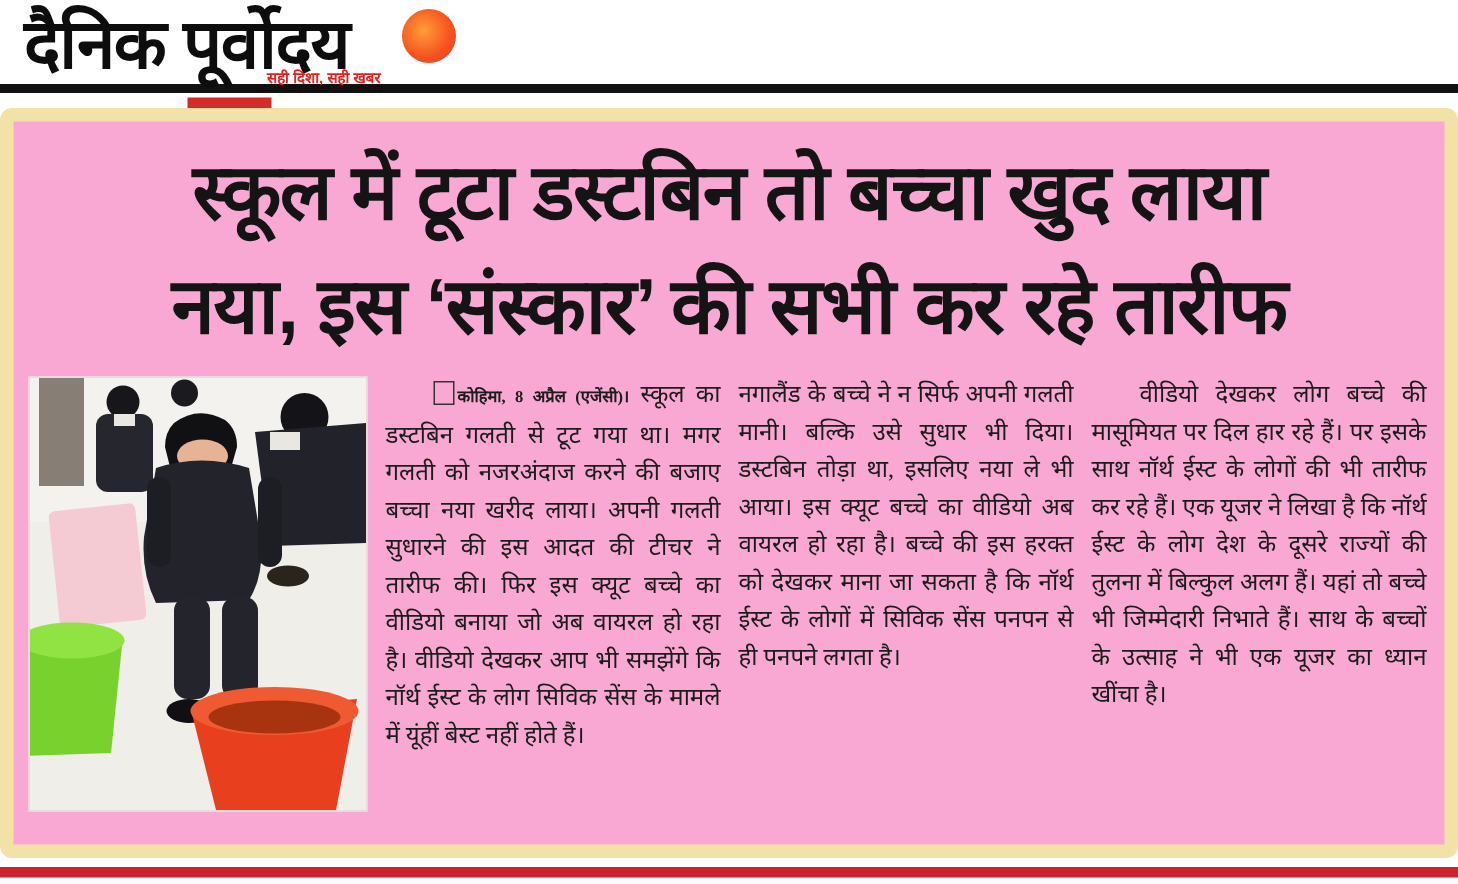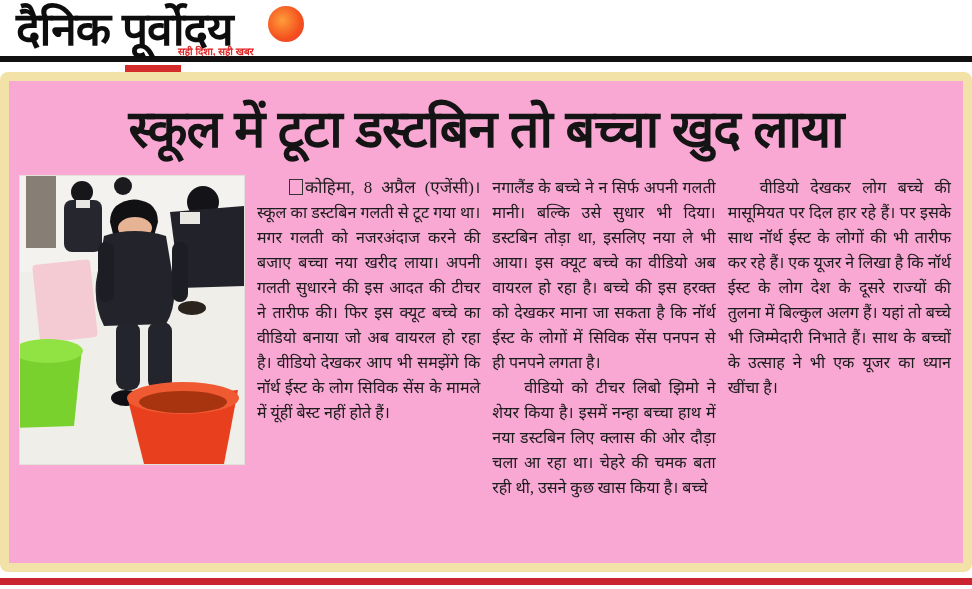--- a/index.html
+++ b/index.html
@@ -24,21 +24,21 @@
   .headline{margin:10px 8px 0 8px;text-align:center;color:#141414;
             font-family:"Liberation Sans",sans-serif;font-weight:800;
             font-size:52px;line-height:76px;letter-spacing:-1px;}
 
   
   .body-row{display:flex;gap:12px;padding:8px 12px 0 10px;}
   .photo-wrap{flex:0 0 224px;height:288px;border:1px solid #e3e0da;overflow:hidden;background:#f1efeb;}
   .col{flex:1 1 0;font-size:16px;line-height:25px;text-align:justify;color:#1c1c1c;}
   .col p{margin:0;}
   .indent{text-indent:32px;}
-  .dateline{font-weight:400;font-size:17px;}
+  .dateline{font-weight:700;font-size:11px;}
   .dl-box{display:inline-block;width:12px;height:14px;border:1.5px solid #333;
           vertical-align:-2px;margin-right:2px;}
 
   
   .footer-rule{position:absolute;left:0;top:578px;width:972px;height:7px;background:#c9242f;}
 </style>
 </head>
 <body>
 
 <div id="page">
@@ -48,20 +48,21 @@
     <div class="logo">दैनिक पूर्वोदय</div>
     <div class="tagline">सही दिशा, सही खबर</div>
     <div class="mast-rule"></div>
     <div class="mast-ribbon"></div>
   </div>
 
   <div class="frame">
 
     <div class="headline">
       <div>स्कूल में टूटा डस्टबिन तो बच्चा खुद लाया</div>
+      <div>नया, इस ‘संस्कार’ की सभी कर रहे तारीफ</div>
     </div>
 
     <div class="body-row">
 
       <div class="photo-wrap">
         <svg width="224" height="288" viewBox="0 0 224 288" xmlns="http://www.w3.org/2000/svg">
 
           <rect x="0" y="0" width="224" height="288" fill="#f0eee9"></rect>
           <rect x="0" y="0" width="224" height="96" fill="#f4f2ef"></rect>
 
@@ -98,21 +99,20 @@
           <ellipse cx="163" cy="226" rx="44" ry="11" fill="#a8330f"></ellipse>
         </svg>
       </div>
 
       <div class="col">
         <p class="indent"><span class="dl-box"></span><span class="dateline">कोहिमा, 8 अप्रैल (एजेंसी)।</span><span> स्कूल का डस्टबिन गलती से टूट गया था। मगर गलती को नजरअंदाज करने की बजाए बच्चा नया खरीद लाया। अपनी गलती सुधारने की इस आदत की टीचर ने तारीफ की। फिर इस क्यूट बच्चे का वीडियो बनाया जो अब वायरल हो रहा है। वीडियो देखकर आप भी समझेंगे कि नॉर्थ ईस्ट के लोग सिविक सेंस के मामले में यूंहीं बेस्ट नहीं होते हैं।</span></p>
       </div>
 
       <div class="col">
         <p>नगालैंड के बच्चे ने न सिर्फ अपनी गलती मानी। बल्कि उसे सुधार भी दिया। डस्टबिन तोड़ा था, इसलिए नया ले भी आया। इस क्यूट बच्चे का वीडियो अब वायरल हो रहा है। बच्चे की इस हरक्त को देखकर माना जा सकता है कि नॉर्थ ईस्ट के लोगों में सिविक सेंस पनपन से ही पनपने लगता है।</p>
-        <p class="indent">वीडियो को टीचर लिबो झिमो ने शेयर किया है। इसमें नन्हा बच्चा हाथ में नया डस्टबिन लिए क्लास की ओर दौड़ा चला आ रहा था। चेहरे की चमक बता रही थी, उसने कुछ खास किया है। बच्चे</p>
       </div>
 
       <div class="col">
         <p class="indent">वीडियो देखकर लोग बच्चे की मासूमियत पर दिल हार रहे हैं। पर इसके साथ नॉर्थ ईस्ट के लोगों की भी तारीफ कर रहे हैं। एक यूजर ने लिखा है कि नॉर्थ ईस्ट के लोग देश के दूसरे राज्यों की तुलना में बिल्कुल अलग हैं। यहां तो बच्चे भी जिम्मेदारी निभाते हैं। साथ के बच्चों के उत्साह ने भी एक यूजर का ध्यान खींचा है।</p>
       </div>
 
     </div>
   </div>
 
   <div class="footer-rule"></div>

